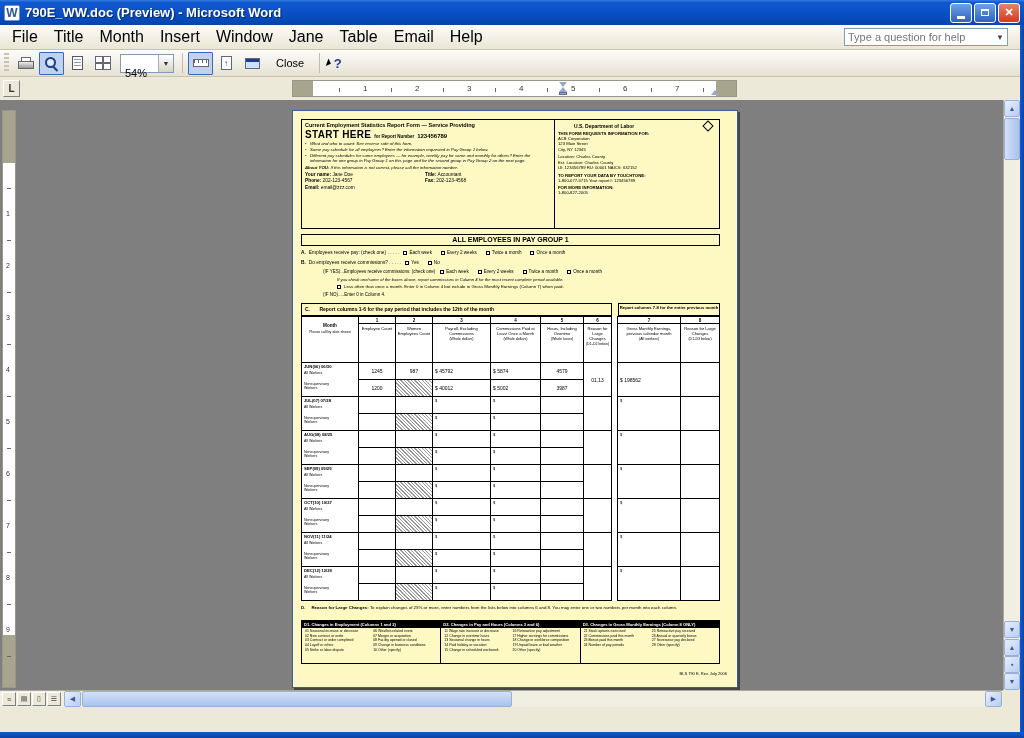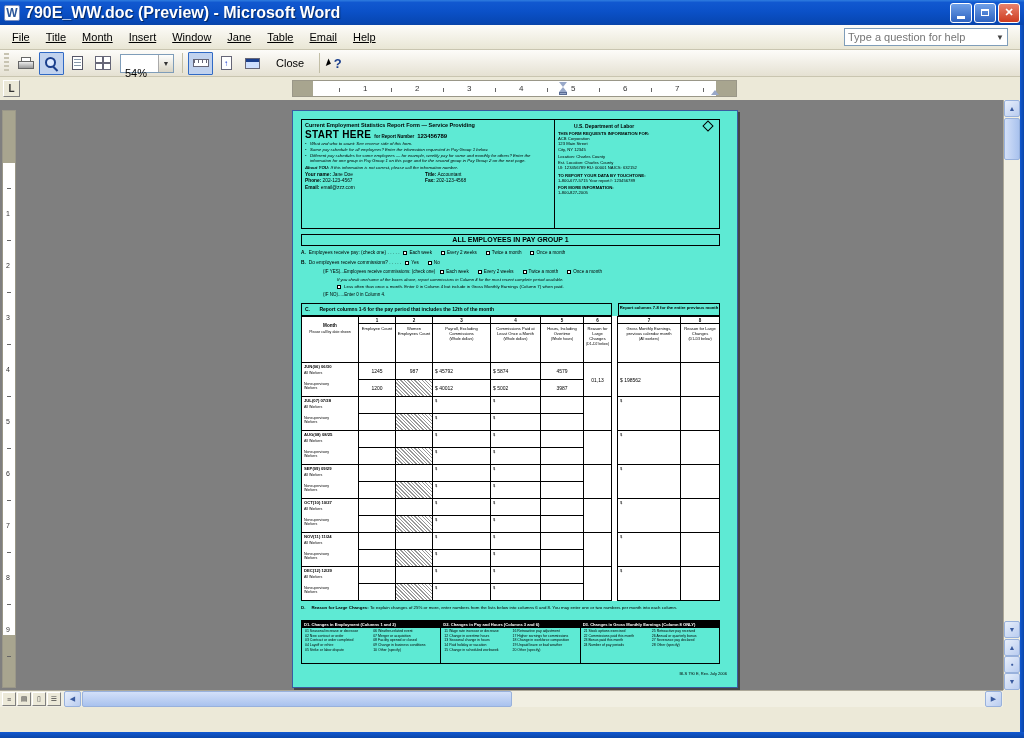--- a/index.html
+++ b/index.html
@@ -6,34 +6,34 @@
   html,body{width:1024px;height:738px;overflow:hidden;}
   body{font-family:"Liberation Sans",sans-serif;background:#ECE9D8;}
   .window{position:relative;width:1024px;height:738px;background:#ECE9D8;overflow:hidden;}
 
   
   .titlebar{position:absolute;top:0;left:0;width:1024px;height:25px;
     background:linear-gradient(180deg,#2F7DE0 0%,#1158D0 10%,#0B51C8 45%,#0747B3 90%,#0A45A8 100%);
     display:flex;align-items:center;padding:0 4px;color:#fff;}
   .wicon{width:16px;height:16px;background:#fff;border:1px solid #7a8fc0;border-radius:2px;
     color:#2b579a;font-weight:bold;font-size:12px;line-height:14px;text-align:center;margin-right:5px;}
-  .title-text{font-size:16px;font-weight:bold;text-shadow:1px 1px 1px rgba(0,0,0,.5);flex:1;white-space:nowrap;overflow:hidden;}
+  .title-text{font-size:13px;font-weight:bold;text-shadow:1px 1px 1px rgba(0,0,0,.5);flex:1;white-space:nowrap;overflow:hidden;}
   .tb-btns{display:flex;gap:2px;}
   .tbtn{width:22px;height:20px;border:1px solid #fff;border-radius:3px;display:flex;align-items:center;justify-content:center;
     background:linear-gradient(180deg,#6FA0E8,#2E63C0);color:#fff;font-size:11px;font-weight:bold;}
   .btn-min span{display:block;width:8px;height:3px;background:#fff;margin-top:9px;}
   .btn-restore span{display:block;width:8px;height:7px;border:1px solid #fff;border-top-width:2px;}
   .btn-close{background:linear-gradient(180deg,#E8836E,#CE3C1F);}
 
   
   .menubar{position:absolute;top:25px;left:0;width:1020px;height:25px;
     background:linear-gradient(180deg,#FDFCF9,#E9E6D5);border-bottom:1px solid #C9C5B0;
     display:flex;align-items:center;padding:0 4px;}
   .menu-items{display:flex;align-items:center;}
-  .menu-item{font-size:11px;color:#000;padding:3px 8px;text-decoration:underline;}
+  .menu-item{font-size:16px;color:#000;padding:3px 8px;}
   .helpbox{margin-left:auto;margin-right:8px;width:164px;height:18px;background:#fff;border:1px solid #7F9DB9;
     display:flex;align-items:center;}
   .helpbox input{border:0;outline:0;flex:1;font-size:11px;color:#7c7c7c;padding:0 3px;font-family:"Liberation Sans",sans-serif;background:transparent;}
   .help-arrow{width:14px;font-size:8px;color:#444;text-align:center;}
 
   
   .toolbar{position:absolute;top:50px;left:0;width:1020px;height:27px;
     background:linear-gradient(180deg,#FDFCF9,#E5E1D2);border-bottom:1px solid #C9C5B0;
     display:flex;align-items:center;padding:0 4px;gap:1px;}
   .tgrip{width:5px;height:20px;background:repeating-linear-gradient(180deg,#c8c4b2 0 2px,transparent 2px 4px);margin-right:3px;}
@@ -84,21 +84,21 @@
 
   
   .docarea{position:absolute;top:100px;left:0;width:1003px;height:590px;background:#7F7F7F;overflow:hidden;}
   .vruler{position:absolute;left:2px;top:0;width:15px;height:100%;}
   .vr-body{position:absolute;left:0;top:10px;width:14px;height:578px;background:#fff;border:1px solid #9a9788;}
   .vr-margin{position:absolute;left:0;width:100%;background:#A8A58F;}
   .vr-mt{top:0;height:52px;} .vr-mb{bottom:0;height:52px;}
   .vr-num{position:absolute;left:4px;font-size:7px;color:#333;}
   .vr-tick{position:absolute;left:5px;width:4px;height:1px;background:#666;}
 
-  .page{position:absolute;left:292px;top:10px;width:446px;height:578px;background:#5eead4;
+  .page{position:absolute;left:292px;top:10px;width:446px;height:578px;background:#fef9c3;
     border:1px solid #3A5BA0;box-shadow:2px 2px 0 rgba(0,0,0,.45);}
 
   
   .topbox{position:absolute;left:8px;top:8px;width:419px;height:110px;border:1px solid #000;display:flex;overflow:hidden;}
   .topleft{width:253px;border-right:1px solid #000;padding:2px 3px;}
   .topright{flex:1;padding:2px 3px;}
   .form-title{font-size:5.5px;font-weight:bold;}
   .start-row{display:flex;align-items:baseline;margin-top:1px;}
   .start-big{font-size:10px;font-weight:bold;letter-spacing:.3px;}
   .start-suf{font-size:4.5px;font-weight:bold;margin:0 3px;}

